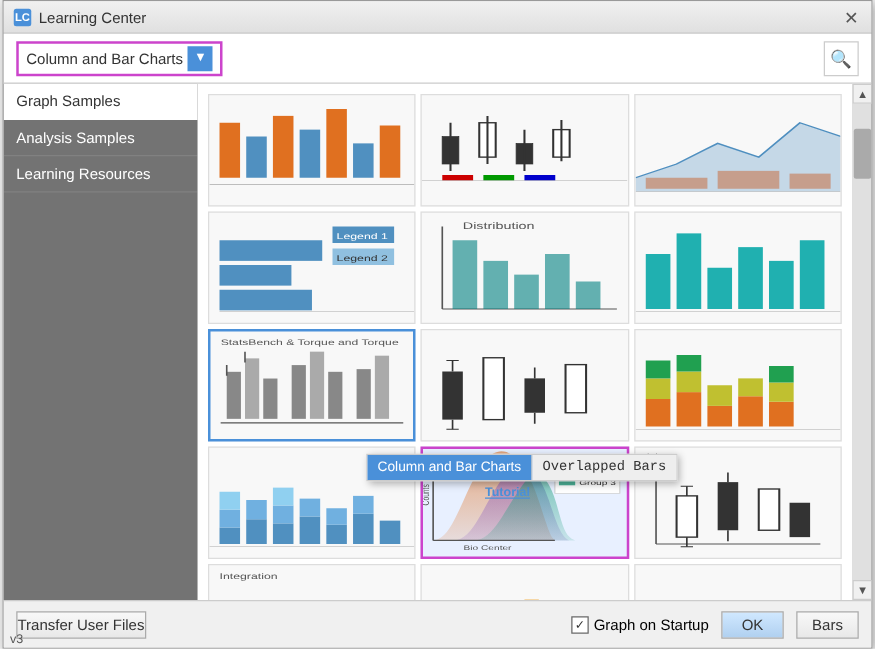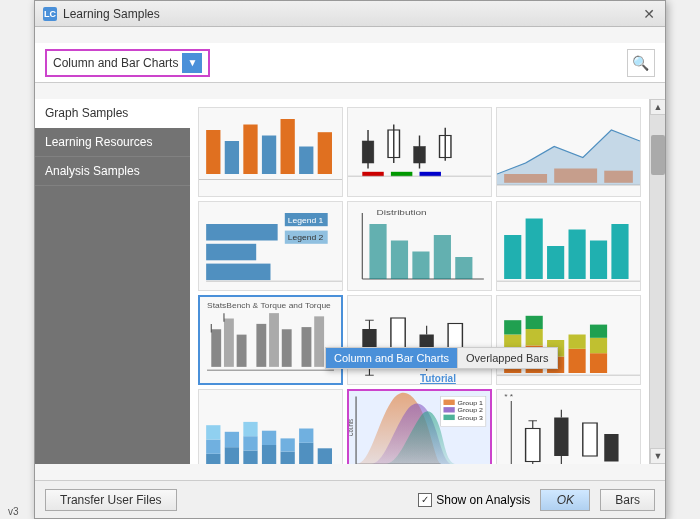--- a/index.html
+++ b/index.html
@@ -8,28 +8,27 @@
       font-size: 12px;
       background: #f0f0f0;
       display: flex;
       justify-content: center;
       align-items: center;
       width: 700px;
       height: 519px;
       overflow: hidden;
     }
     .window {
-      width: 632px;
+      width: 696px;
       height: 519px;
       background: #f5f5f5;
       border: 1px solid #999;
       display: flex;
       flex-direction: column;
       box-shadow: 2px 2px 8px rgba(0,0,0,0.3);
-      gap: 16px;
     }
     .title-bar {
       background: linear-gradient(to bottom, #f0f0f0, #e0e0e0);
       border-bottom: 1px solid #bbb;
       padding: 4px 8px;
       display: flex;
       align-items: center;
       justify-content: space-between;
       height: 26px;
     }
@@ -230,21 +229,21 @@
       border: 1px solid #666;
       background: white;
       display: flex;
       align-items: center;
       justify-content: center;
       cursor: pointer;
       font-size: 10px;
       color: #333;
     }
     .btn {
-      padding: 3px 14px;
+      padding: 3px 0;
       border: 1px solid #aaa;
       background: linear-gradient(to bottom, #f8f8f8, #e8e8e8);
       cursor: pointer;
       font-size: 12px;
       color: #333;
       min-width: 50px;
       text-align: center;
     }
     
     .tooltip-popup {
@@ -261,20 +260,21 @@
     .tooltip-item {
       padding: 4px 8px;
       font-size: 11px;
       color: #333;
       background: #eee;
       border-right: 1px solid #ccc;
       cursor: pointer;
     }
     .tooltip-item:last-child {
       border-right: none;
+      font-family: Liberation Mono, monospace;
     }
     .tooltip-item.active {
       background: #4a90d9;
       color: white;
     }
     
     .mini-chart {
       width: 100%;
       height: 100%;
     }
@@ -292,44 +292,44 @@
     }
   </style>
 </head>
 <body>
 
 <div class="window">
 
   <div class="title-bar">
     <div class="title-bar-left">
       <div class="title-icon">LC</div>
-      <span class="title-text">Learning Samples</span>
+      <span class="title-text">Learning Center</span>
     </div>
     <div class="title-close">✕</div>
   </div>
 
   <div class="toolbar">
     <div class="dropdown-box">
       <span>Column and Bar Charts</span>
       <div class="dropdown-arrow">▼</div>
     </div>
     <div class="search-btn">🔍</div>
   </div>
 
   <div class="content">
 
     <div class="sidebar">
       <div class="sidebar-item active">
         <span>Graph Samples</span>
       </div>
       <div class="sidebar-item">
-        <span>Learning Resources</span>
+        <span>Analysis Samples</span>
       </div>
       <div class="sidebar-item">
-        <span>Analysis Samples</span>
+        <span>Learning Resources</span>
       </div>
     </div>
 
     <div class="main-area">
       <div class="grid-area">
         <div class="grid">
 
           <div class="chart-thumb">
             <svg class="mini-chart" viewBox="0 0 100 80" preserveAspectRatio="none">
               <rect x="5" y="20" width="10" height="40" fill="#e07020"></rect>
@@ -612,19 +612,19 @@
   </div>
 
   <div class="bottom-bar">
     <div>
       <button class="btn">Transfer User Files</button>
     </div>
     <span class="version-text" style="position:absolute; left:8px; bottom:2px; font-size:10px;">v3</span>
     <div class="bottom-right">
       <div class="checkbox-group">
         <div class="checkbox">✓</div>
-        <span>Show on Analysis</span>
+        <span>Graph on Startup</span>
       </div>
-      <button class="btn" style="background:linear-gradient(to bottom,#d0e8ff,#b0d0f0);font-style:italic;">OK</button>
+      <button class="btn" style="background:linear-gradient(to bottom,#d0e8ff,#b0d0f0);">OK</button>
       <button class="btn">Bars</button>
     </div>
   </div>
 </div>
 
 </body></html>

